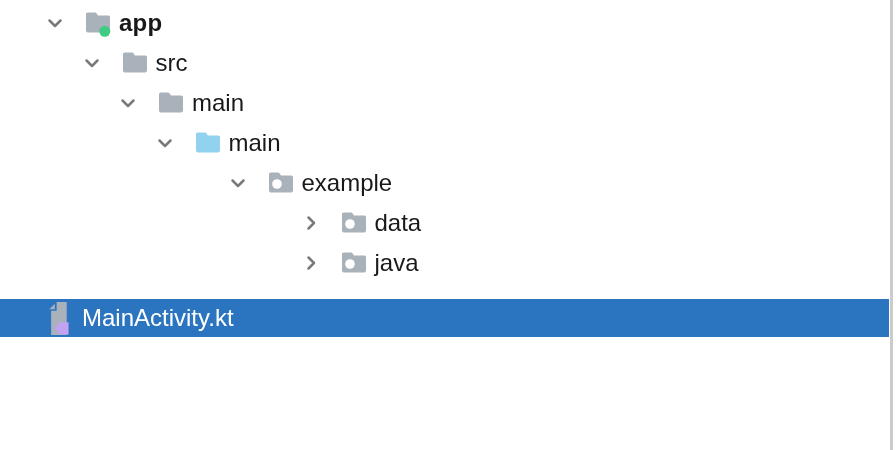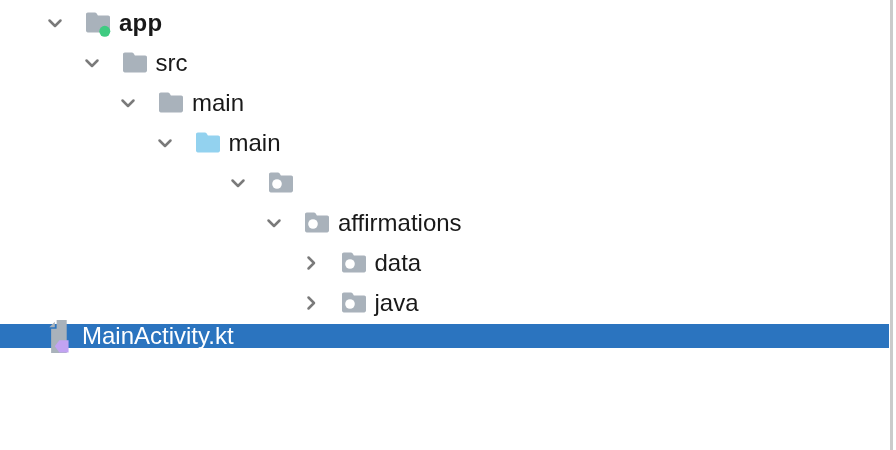--- a/index.html
+++ b/index.html
@@ -15,21 +15,21 @@
   }
   *{margin:0;padding:0;box-sizing:border-box}
   html,body{width:896px;height:450px;overflow:hidden;background:#FFFFFF;
     font-family:"Liberation Sans","DejaVu Sans",sans-serif;}
   .stage{position:relative;width:896px;height:450px;background:#FFFFFF;}
   .panel-divider{position:absolute;left:890px;top:0;width:3px;height:450px;
     background:var(--divider);}
   .tree{position:absolute;left:0;top:3px;width:889px;}
   .row{height:40px;display:flex;align-items:center;width:889px;
     padding-left:calc(45px + var(--lvl) * 36.5px);}
-  .row.selected{background:var(--selection);height:24px;margin:1px 0;padding-left:8px;}
+  .row.selected{background:var(--selection);height:38px;margin:16px 0;padding-left:8px;}
   .twisty{width:39px;flex:none;display:flex;align-items:center;}
   .twisty svg{display:block}
   .chev{stroke:var(--chevron);stroke-width:2.5;fill:none;
     stroke-linecap:round;stroke-linejoin:round;}
   .icon{width:28px;flex:none;margin-right:7px;display:flex;align-items:center;}
   .icon svg{display:block;overflow:visible}
   .folder-body{fill:var(--folder-gray)}
   .folder-body.java{fill:var(--java-folder-blue)}
   .pkg-dot{fill:#FFFFFF}
   .module-dot{fill:var(--module-dot-green)}
@@ -108,36 +108,23 @@
         <svg width="20" height="20" viewBox="0 0 20 20">
             <polyline class="chev" points="4.5,7.5 10,13 15.5,7.5"></polyline>
           </svg>
       </span>
       <span class="icon">
         <svg width="28" height="28" viewBox="0 0 28 28">
           <path class="folder-body" d="M2 21.6 V5.2 C2 4.2 2.8 3.4 3.8 3.4 H10.8 C11.6 3.4 12.3 3.8 12.7 4.5 L13.9 6.6 H24.2 C25.2 6.6 26 7.4 26 8.4 V21.6 C26 22.6 25.2 23.4 24.2 23.4 H3.8 C2.8 23.4 2 22.6 2 21.6 Z"></path>
           <circle class="pkg-dot" cx="10" cy="15" r="4.8"></circle>
         </svg>
       </span>
+      <span class="label">example</span>
     </div>
 
-    <div class="row" style="--lvl:6">
-      <span class="twisty">
-        <svg width="20" height="20" viewBox="0 0 20 20">
-            <polyline class="chev" points="4.5,7.5 10,13 15.5,7.5"></polyline>
-          </svg>
-      </span>
-      <span class="icon">
-        <svg width="28" height="28" viewBox="0 0 28 28">
-          <path class="folder-body" d="M2 21.6 V5.2 C2 4.2 2.8 3.4 3.8 3.4 H10.8 C11.6 3.4 12.3 3.8 12.7 4.5 L13.9 6.6 H24.2 C25.2 6.6 26 7.4 26 8.4 V21.6 C26 22.6 25.2 23.4 24.2 23.4 H3.8 C2.8 23.4 2 22.6 2 21.6 Z"></path>
-          <circle class="pkg-dot" cx="10" cy="15" r="4.8"></circle>
-        </svg>
-      </span>
-      <span class="label">affirmations</span>
-    </div>
 
     <div class="row" style="--lvl:7">
       <span class="twisty">
         <svg width="20" height="20" viewBox="0 0 20 20">
             <polyline class="chev" points="7.5,4.5 13,10 7.5,15.5"></polyline>
           </svg>
       </span>
       <span class="icon">
         <svg width="28" height="28" viewBox="0 0 28 28">
           <path class="folder-body" d="M2 21.6 V5.2 C2 4.2 2.8 3.4 3.8 3.4 H10.8 C11.6 3.4 12.3 3.8 12.7 4.5 L13.9 6.6 H24.2 C25.2 6.6 26 7.4 26 8.4 V21.6 C26 22.6 25.2 23.4 24.2 23.4 H3.8 C2.8 23.4 2 22.6 2 21.6 Z"></path>

